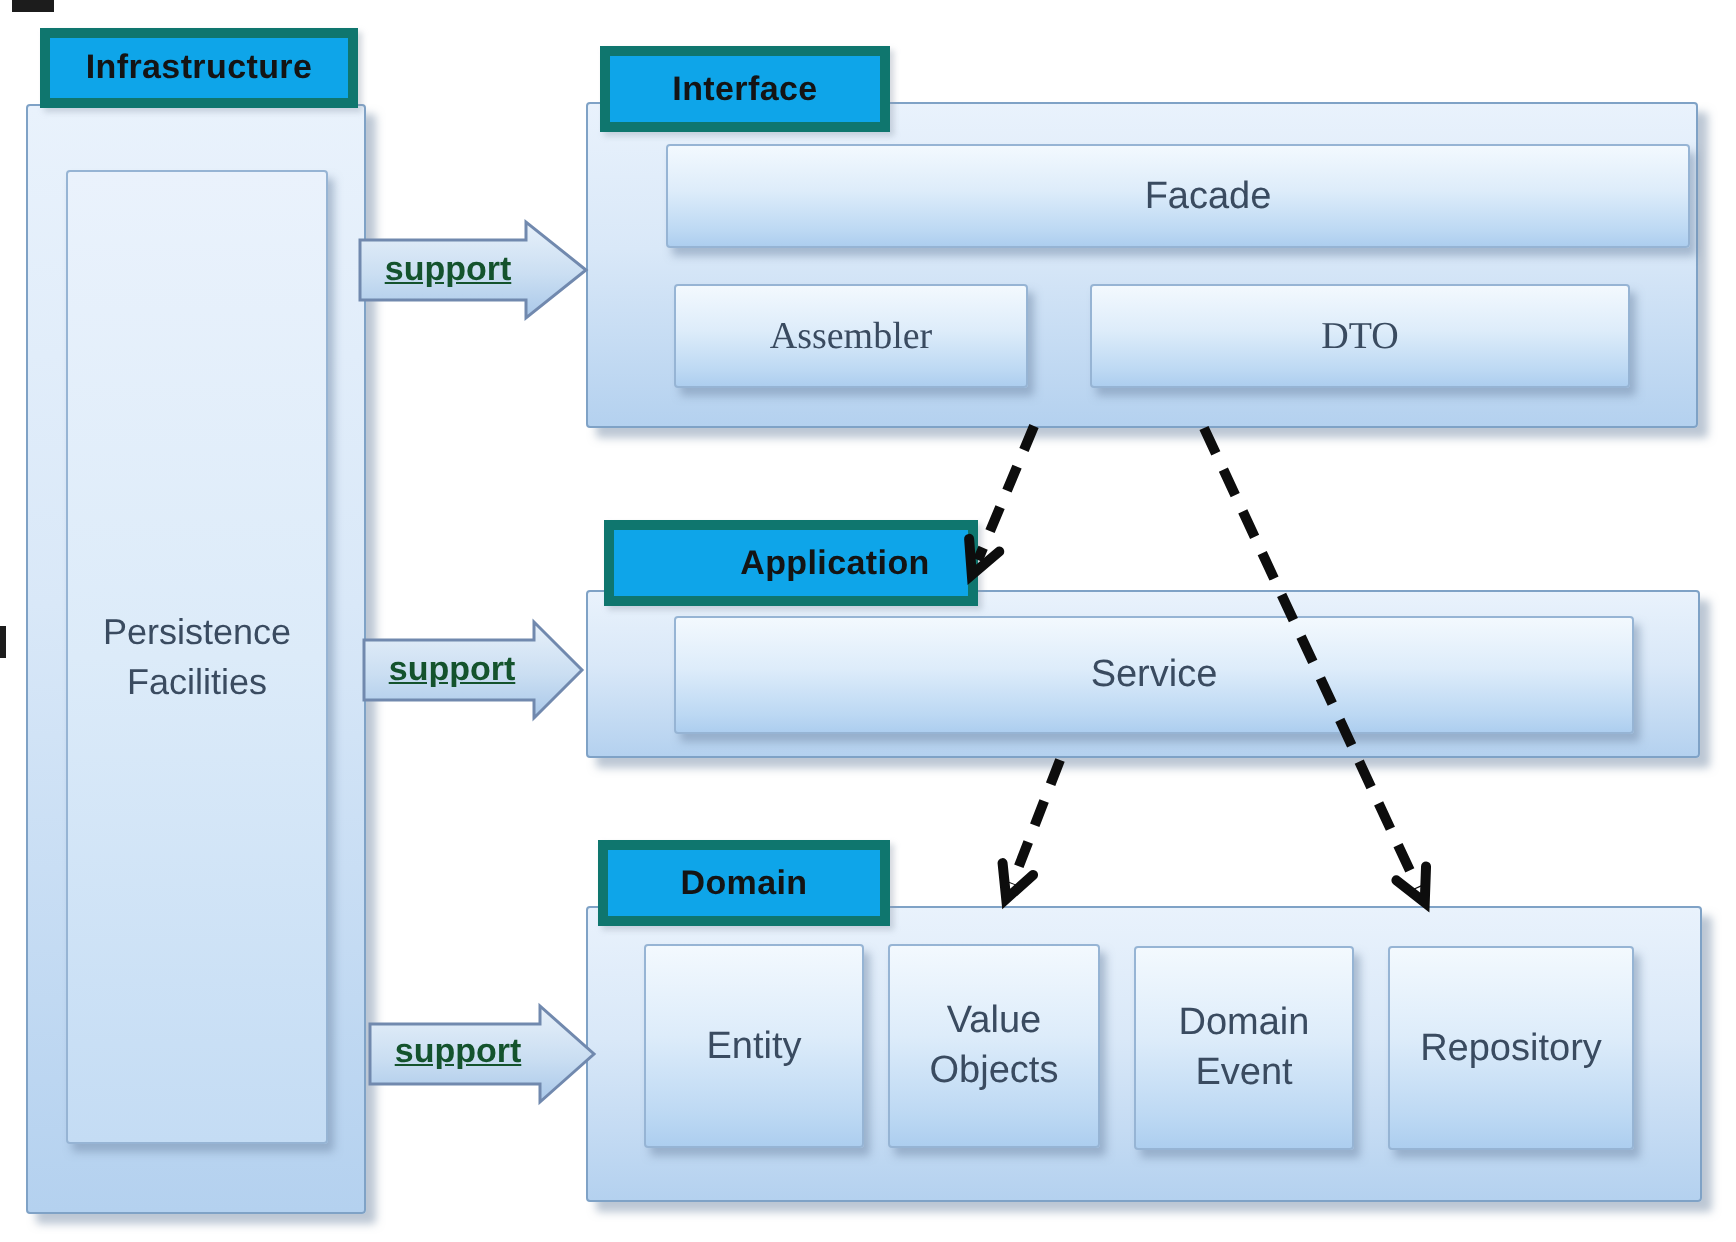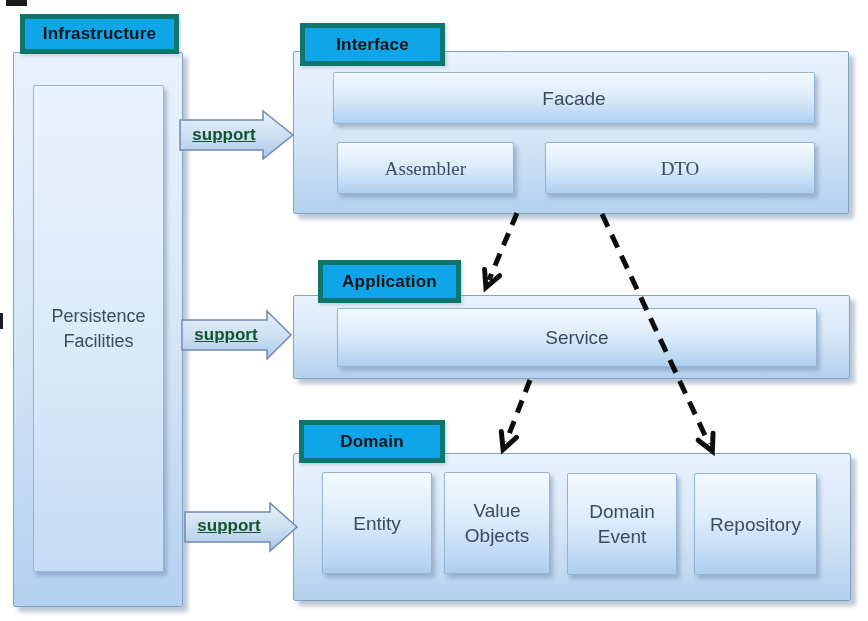--- a/index.html
+++ b/index.html
@@ -56,32 +56,32 @@
     <span>Infrastructure</span>
   </div>
   <div class="bar tall" style="left:33px;top:85px;width:129px;height:485px;">
     <span style="display:inline-block;width:112px;">Persistence Facilities</span>
   </div>
 
   <div class="container-box" style="left:293px;top:51px;width:554px;height:161px;"></div>
   <div class="tab" style="left:300px;top:23px;width:135px;height:33px;">
     <span>Interface</span>
   </div>
-  <div class="bar" style="left:333px;top:72px;width:480px;height:50px;">
+  <div class="bar" style="left:333px;top:72px;width:480px;height:50px;padding-left:30px;">
     <span>Facade</span>
   </div>
   <div class="bar" style="left:337px;top:142px;width:175px;height:50px;font-family:Liberation Serif, serif;">
     <span>Assembler</span>
   </div>
   <div class="bar" style="left:545px;top:142px;width:268px;height:50px;font-family:Liberation Serif, serif;">
     <span>DTO</span>
   </div>
 
   <div class="container-box" style="left:293px;top:295px;width:555px;height:82px;"></div>
-  <div class="tab" style="left:318px;top:260px;width:133px;height:33px;">
+  <div class="tab" style="left:302px;top:260px;width:133px;height:33px;padding-left:44px;">
     <span>Application</span>
   </div>
   <div class="bar" style="left:337px;top:308px;width:478px;height:57px;align-items:center;">
     <span>Service</span>
   </div>
 
   <div class="container-box" style="left:293px;top:453px;width:556px;height:146px;"></div>
   <div class="tab" style="left:299px;top:420px;width:136px;height:33px;">
     <span>Domain</span>
   </div>

